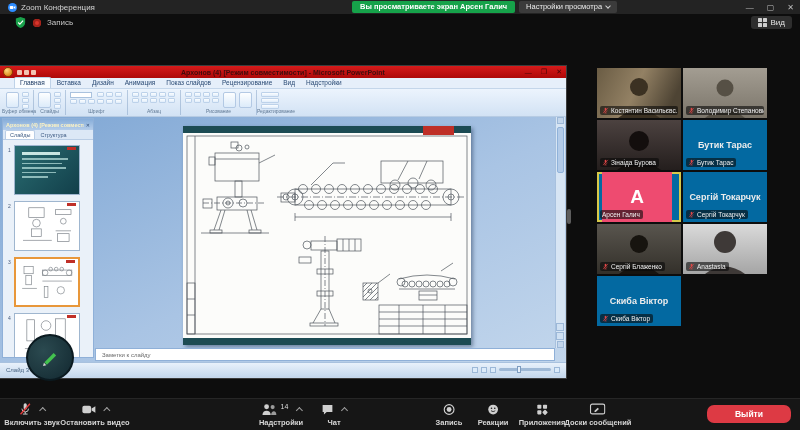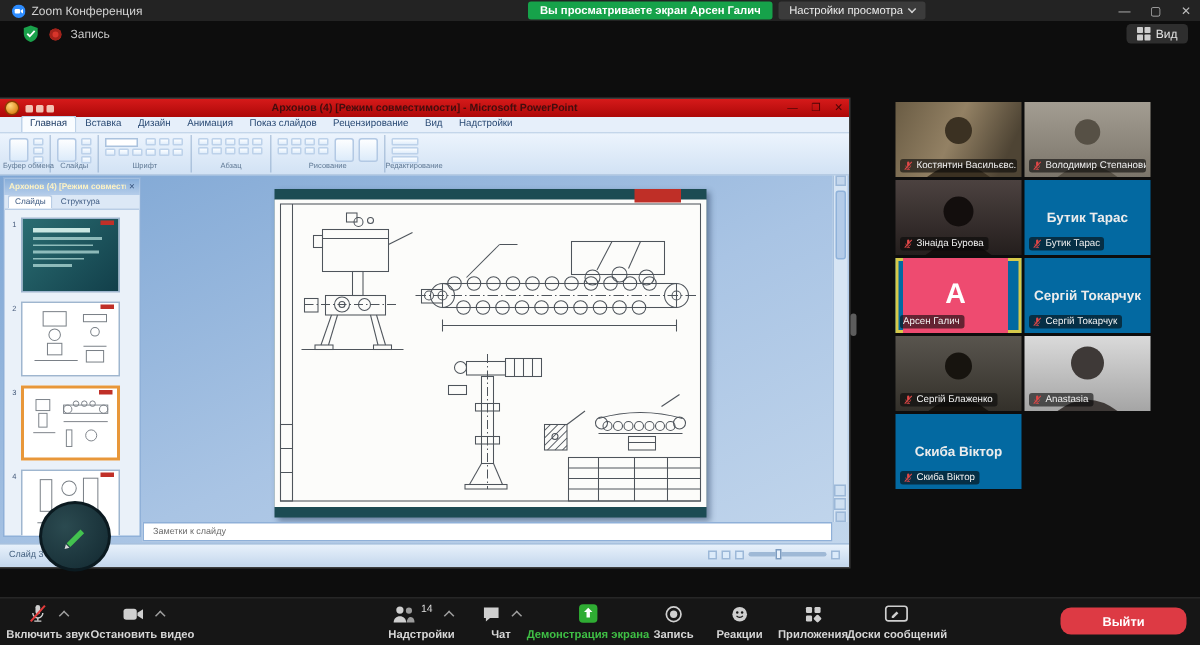--- a/index.html
+++ b/index.html
@@ -658,29 +658,20 @@
     <div class="ti" style="left:334px;">
       <div class="tic">
         <svg width="13" height="13" viewBox="0 0 16 16">
             <path d="M2 2.5h12v8.5H7l-3.4 3v-3H2z" fill="#cfcfcf"></path>
           </svg>
         <span class="chev"></span>
       </div>
       <div class="til">Чат</div>
     </div>
 
-    <div class="ti active" style="left:392px;">
-      <div class="tic">
-        <svg width="14" height="14" viewBox="0 0 16 16">
-            <rect x="1" y="1" width="14" height="14" rx="3" fill="#2fac33"></rect>
-            <path d="M8 3.6l3.2 3.2H9.3V11H6.7V6.8H4.8z" fill="#fff"></path>
-          </svg>
-      </div>
-      <div class="til">Демонстрация экрана</div>
-    </div>
 
     <div class="ti" style="left:449px;">
       <div class="tic">
         <svg width="13" height="13" viewBox="0 0 16 16">
             <circle cx="8" cy="8" r="6" fill="none" stroke="#cfcfcf" stroke-width="1.4"></circle>
             <circle cx="8" cy="8" r="3" fill="#cfcfcf"></circle>
           </svg>
       </div>
       <div class="til">Запись</div>
     </div>

